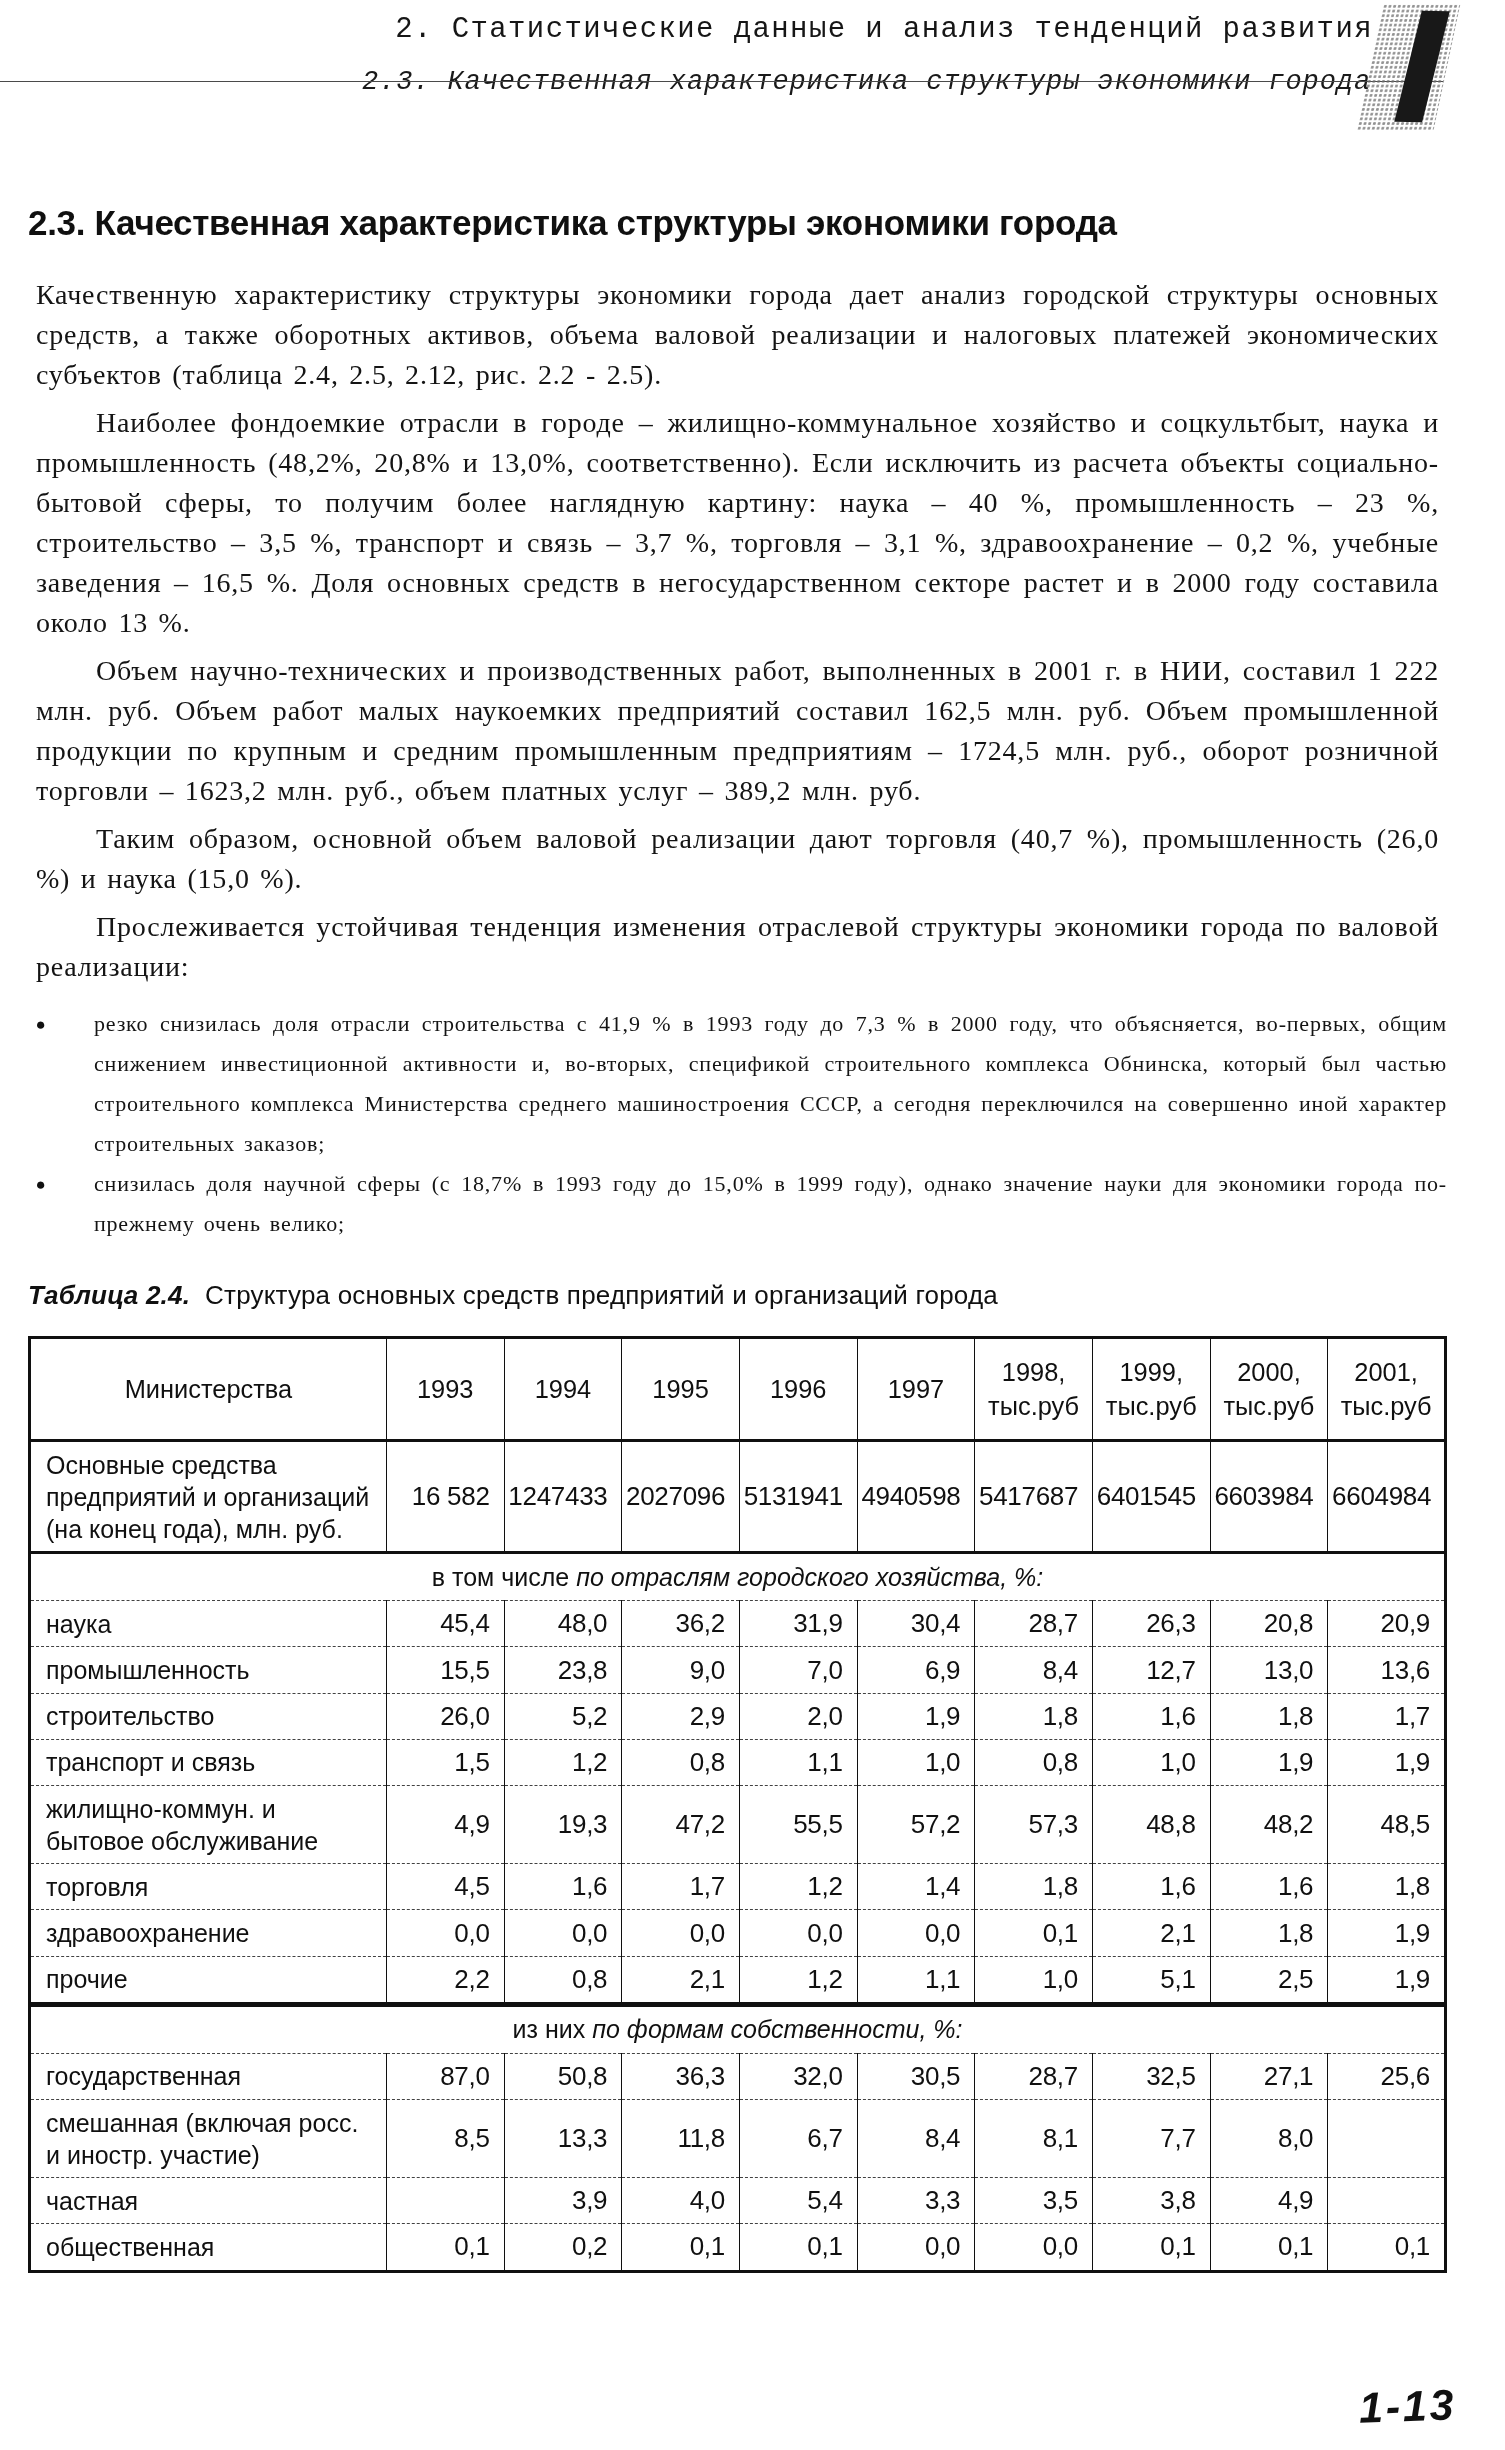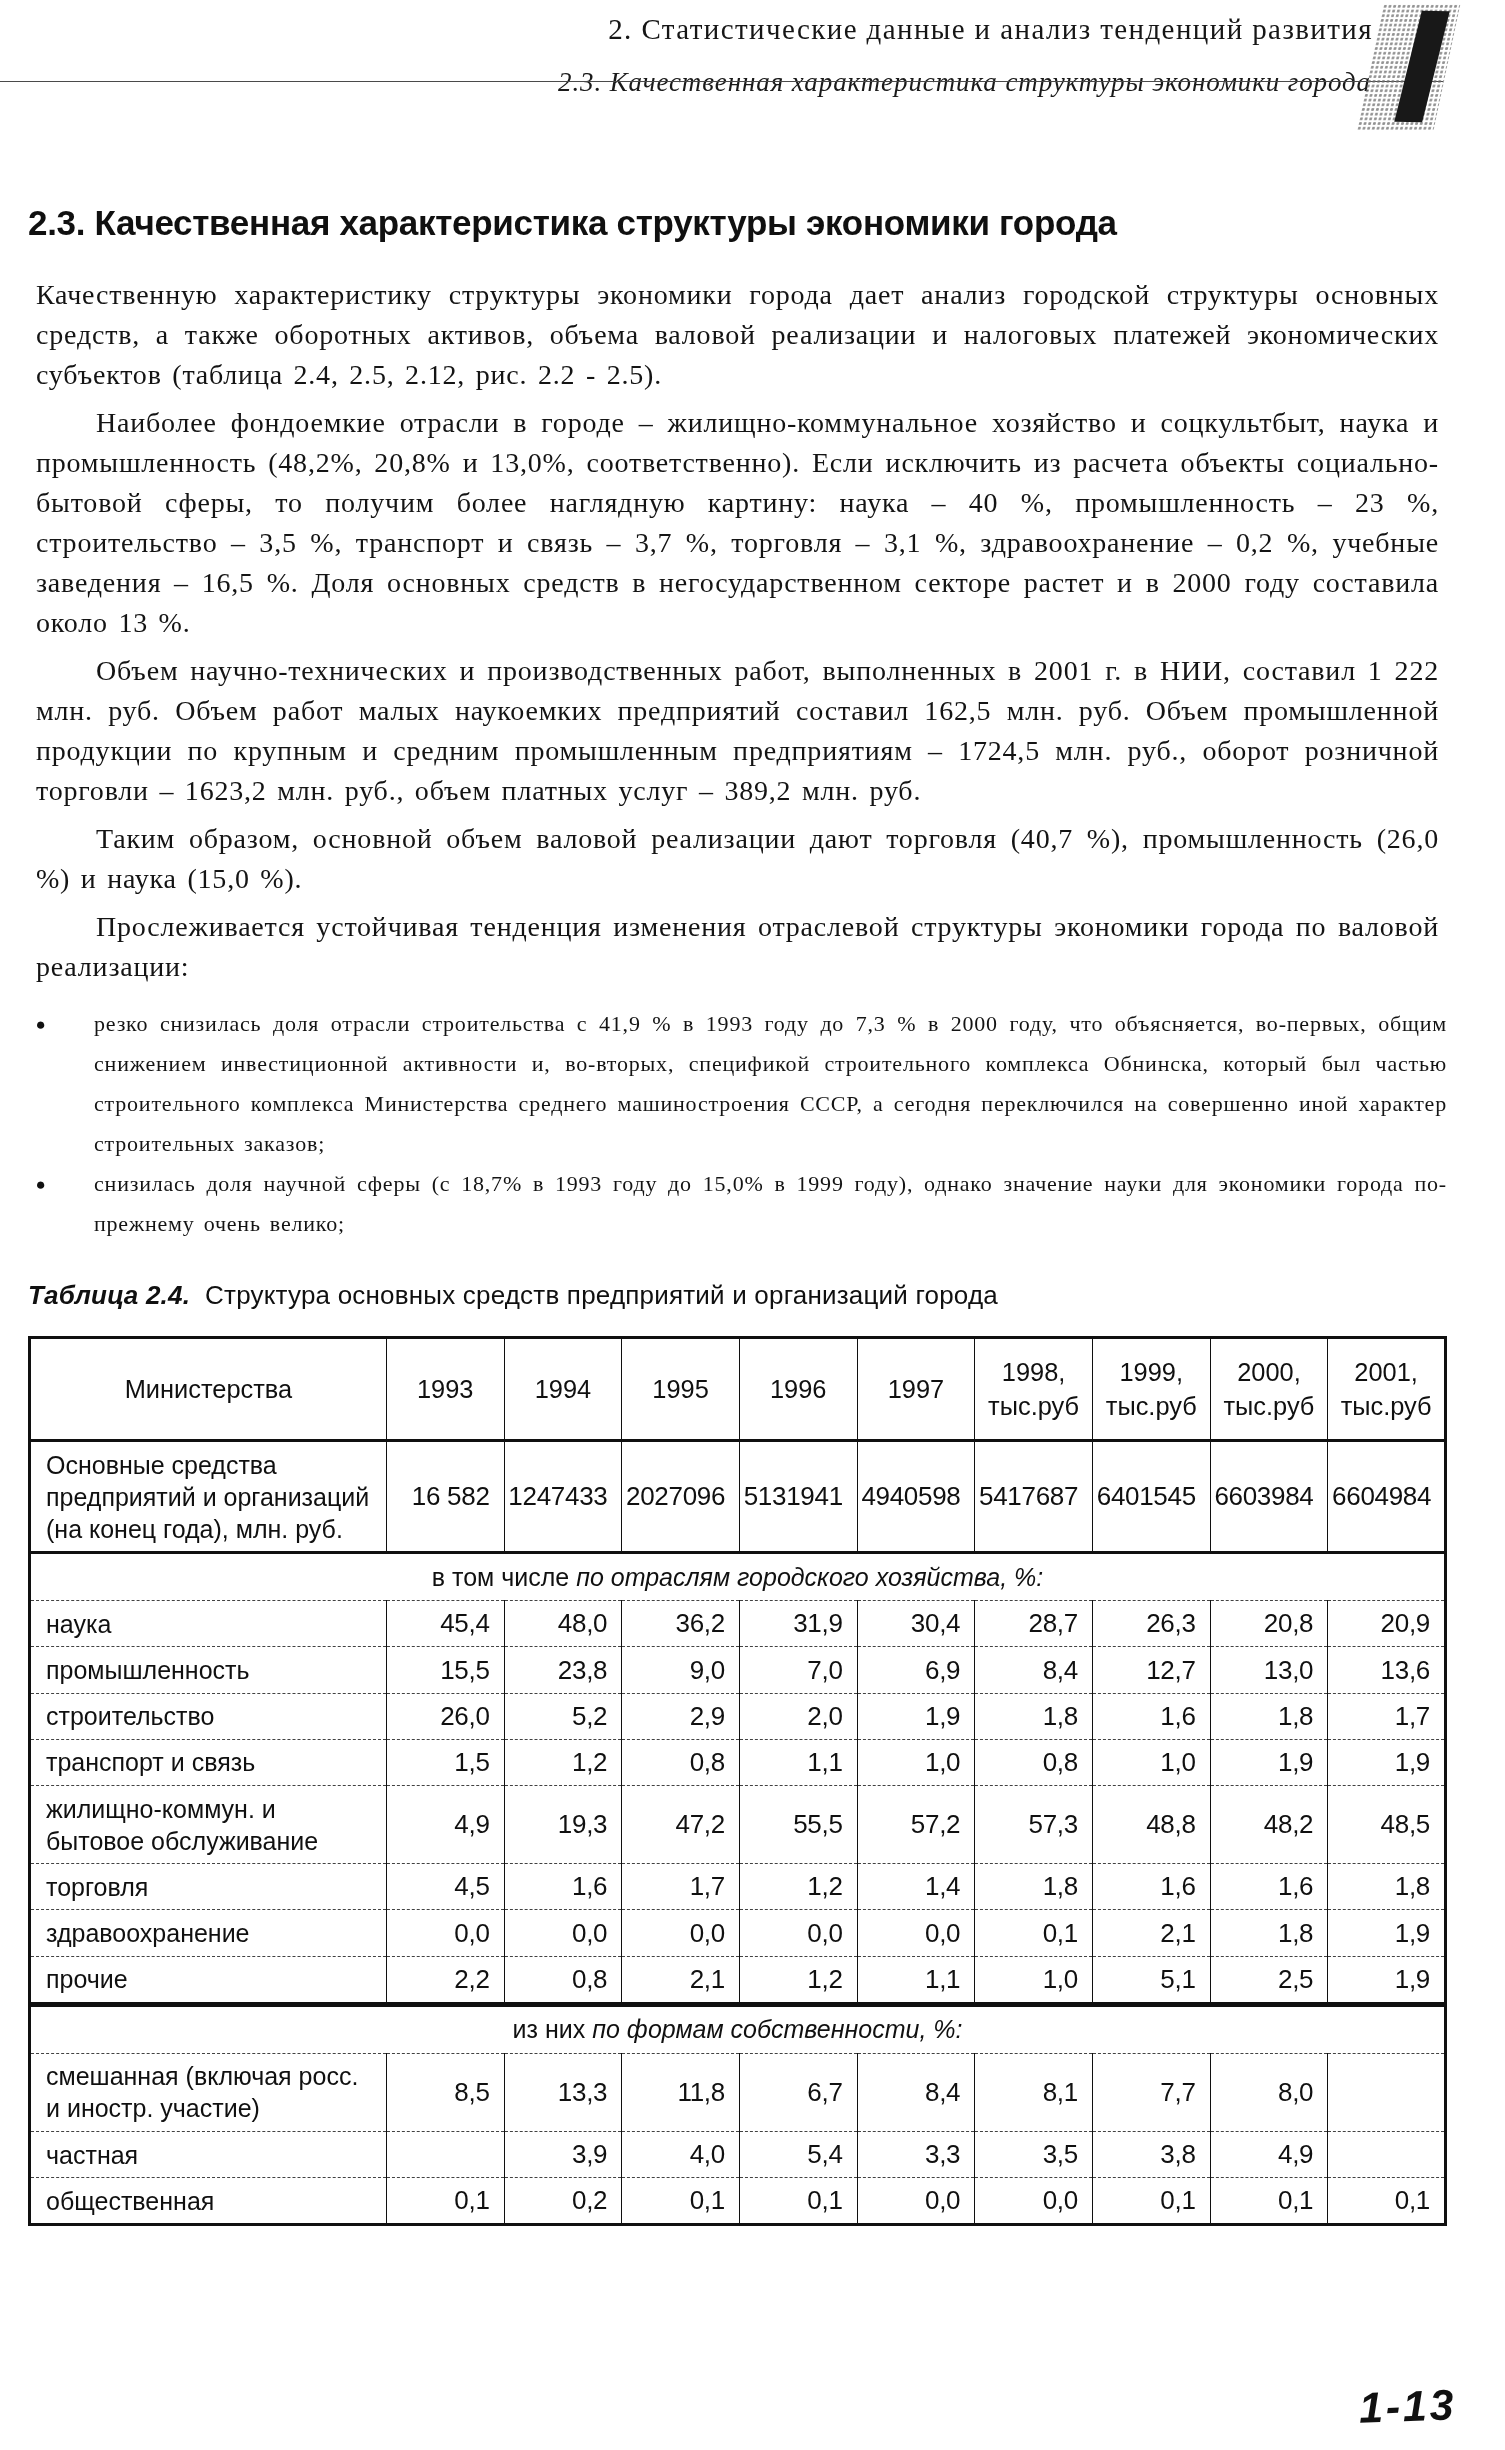--- a/index.html
+++ b/index.html
@@ -10,21 +10,21 @@
     color: #141414;
     font-family: "Liberation Serif", serif;
   }
   .page {
     position: relative;
     width: 1505px; height: 2450px;
     overflow: hidden;
   }
 
   
-  .page-header { position: relative; height: 143px; font-family: Liberation Serif, serif; }
+  .page-header { position: relative; height: 143px; font-family: Liberation Mono, monospace; }
   .ph-line1 {
     padding-top: 13px; margin-right: 132px;
     text-align: right; font-size: 29px; letter-spacing: 1.4px; color: #161616;
   }
   .ph-rule {
     position: absolute; top: 81px; left: 0; width: 1443px;
     border-top: 1.9px solid #4a4a4a;
   }
   .ph-line2 {
     margin-top: 21px; margin-right: 134px;
@@ -298,20 +298,32 @@
             <td class="num-cell">1,1</td>
             <td class="num-cell">1,0</td>
             <td class="num-cell">5,1</td>
             <td class="num-cell">2,5</td>
             <td class="num-cell">1,9</td>
           </tr>
           <tr class="section-row b-heavy">
             <td colspan="10" class="section-cell"><span>из них </span><span class="ital">по формам собственности, %:</span></td>
           </tr>
           <tr class="data-row">
+            <td class="label-cell">государственная</td>
+            <td class="num-cell">87,0</td>
+            <td class="num-cell">50,8</td>
+            <td class="num-cell">36,3</td>
+            <td class="num-cell">32,0</td>
+            <td class="num-cell">30,5</td>
+            <td class="num-cell">28,7</td>
+            <td class="num-cell">32,5</td>
+            <td class="num-cell">27,1</td>
+            <td class="num-cell">25,6</td>
+          </tr>
+          <tr class="data-row">
             <td class="label-cell">смешанная (включая росс. и иностр. участие)</td>
             <td class="num-cell">8,5</td>
             <td class="num-cell">13,3</td>
             <td class="num-cell">11,8</td>
             <td class="num-cell">6,7</td>
             <td class="num-cell">8,4</td>
             <td class="num-cell">8,1</td>
             <td class="num-cell">7,7</td>
             <td class="num-cell">8,0</td>
             <td class="num-cell"></td>

